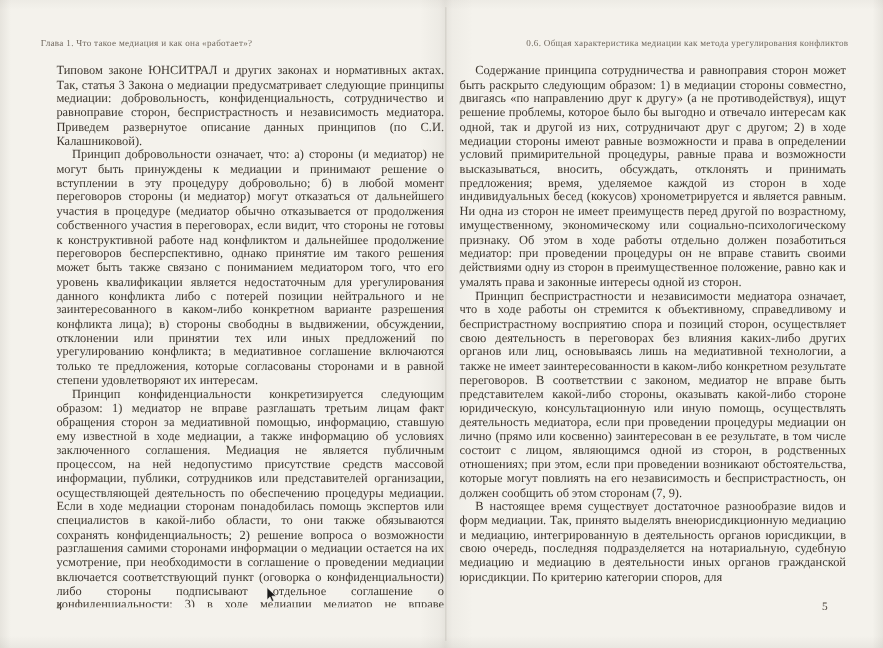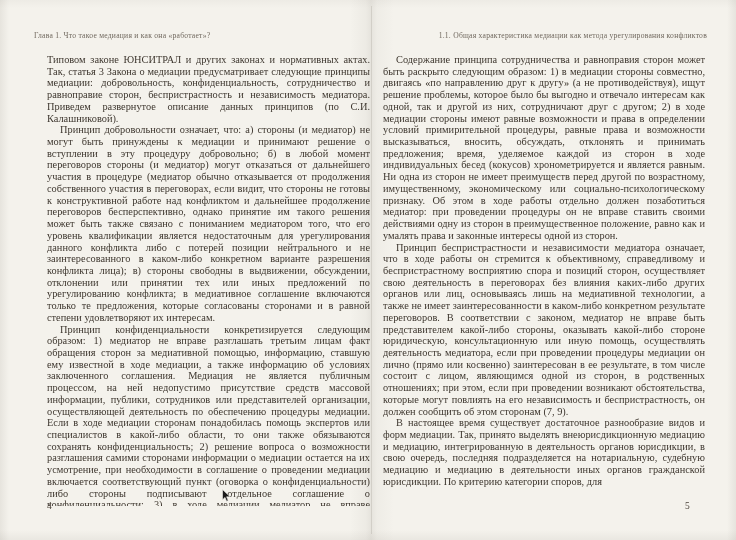--- a/index.html
+++ b/index.html
@@ -60,21 +60,21 @@
     <div class="running-header left">Глава 1. Что такое медиация и как она «работает»?</div>
     <div class="page-body left">
         <p class="">Типовом законе ЮНСИТРАЛ и других законах и нормативных актах. Так, статья 3 Закона о медиации предусматривает следующие принципы медиации: добровольность, конфиденциальность, сотрудничество и равноправие сторон, беспристрастность и независимость медиатора. Приведем развернутое описание данных принципов (по С.И. Калашниковой).</p>
         <p class="indent">Принцип добровольности означает, что: а) стороны (и медиатор) не могут быть принуждены к медиации и принимают решение о вступлении в эту процедуру добровольно; б) в любой момент переговоров стороны (и медиатор) могут отказаться от дальнейшего участия в процедуре (медиатор обычно отказывается от продолжения собственного участия в переговорах, если видит, что стороны не готовы к конструктивной работе над конфликтом и дальнейшее продолжение переговоров бесперспективно, однако принятие им такого решения может быть также связано с пониманием медиатором того, что его уровень квалификации является недостаточным для урегулирования данного конфликта либо с потерей позиции нейтрального и не заинтересованного в каком-либо конкретном варианте разрешения конфликта лица); в) стороны свободны в выдвижении, обсуждении, отклонении или принятии тех или иных предложений по урегулированию конфликта; в медиативное соглашение включаются только те предложения, которые согласованы сторонами и в равной степени удовлетворяют их интересам.</p>
         <p class="indent">Принцип конфиденциальности конкретизируется следующим образом: 1) медиатор не вправе разглашать третьим лицам факт обращения сторон за медиативной помощью, информацию, ставшую ему известной в ходе медиации, а также информацию об условиях заключенного соглашения. Медиация не является публичным процессом, на ней недопустимо присутствие средств массовой информации, публики, сотрудников или представителей организации, осуществляющей деятельность по обеспечению процедуры медиации. Если в ходе медиации сторонам понадобилась помощь экспертов или специалистов в какой-либо области, то они также обязываются сохранять конфиденциальность; 2) решение вопроса о возможности разглашения самими сторонами информации о медиации остается на их усмотрение, при необходимости в соглашение о проведении медиации включается соответствующий пункт (оговорка о конфиденциальности) либо стороны подписывают отдельное соглашение о конфиденциальности; 3) в ходе медиации медиатор не вправе разглашать информацию, полученную</p>
       </div>
     <div class="page-number left">4</div>
   </div>
 
   <div>
-    <div class="running-header right">1.1. Общая характеристика медиации как метода урегулирования конфликтов</div>
+    <div class="running-header right">0.6. Общая характеристика медиации как метода урегулирования конфликтов</div>
     <div class="page-body right">
         <p class="indent">Содержание принципа сотрудничества и равноправия сторон может быть раскрыто следующим образом: 1) в медиации стороны совместно, двигаясь «по направлению друг к другу» (а не противодействуя), ищут решение проблемы, которое было бы выгодно и отвечало интересам как одной, так и другой из них, сотрудничают друг с другом; 2) в ходе медиации стороны имеют равные возможности и права в определении условий примирительной процедуры, равные права и возможности высказываться, вносить, обсуждать, отклонять и принимать предложения; время, уделяемое каждой из сторон в ходе индивидуальных бесед (кокусов) хронометрируется и является равным. Ни одна из сторон не имеет преимуществ перед другой по возрастному, имущественному, экономическому или социально-психологическому признаку. Об этом в ходе работы отдельно должен позаботиться медиатор: при проведении процедуры он не вправе ставить своими действиями одну из сторон в преимущественное положение, равно как и умалять права и законные интересы одной из сторон.</p>
         <p class="indent">Принцип беспристрастности и независимости медиатора означает, что в ходе работы он стремится к объективному, справедливому и беспристрастному восприятию спора и позиций сторон, осуществляет свою деятельность в переговорах без влияния каких-либо других органов или лиц, основываясь лишь на медиативной технологии, а также не имеет заинтересованности в каком-либо конкретном результате переговоров. В соответствии с законом, медиатор не вправе быть представителем какой-либо стороны, оказывать какой-либо стороне юридическую, консультационную или иную помощь, осуществлять деятельность медиатора, если при проведении процедуры медиации он лично (прямо или косвенно) заинтересован в ее результате, в том числе состоит с лицом, являющимся одной из сторон, в родственных отношениях; при этом, если при проведении возникают обстоятельства, которые могут повлиять на его независимость и беспристрастность, он должен сообщить об этом сторонам (7, 9).</p>
         <p class="indent">В настоящее время существует достаточное разнообразие видов и форм медиации. Так, принято выделять внеюрисдикционную медиацию и медиацию, интегрированную в деятельность органов юрисдикции, в свою очередь, последняя подразделяется на нотариальную, судебную медиацию и медиацию в деятельности иных органов гражданской юрисдикции. По критерию категории споров, для</p>
       </div>
     <div class="page-number right">5</div>
   </div>
 
   <svg class="mouse-cursor" viewBox="0 0 9 13" xmlns="http://www.w3.org/2000/svg">
     <path d="M0.5,0.5 L0.5,10.8 L3.0,8.4 L4.6,12.3 L6.2,11.6 L4.6,7.8 L8.1,7.8 Z" fill="#1a1a1a" stroke="#f4f2ec" stroke-width="0.6"></path>

